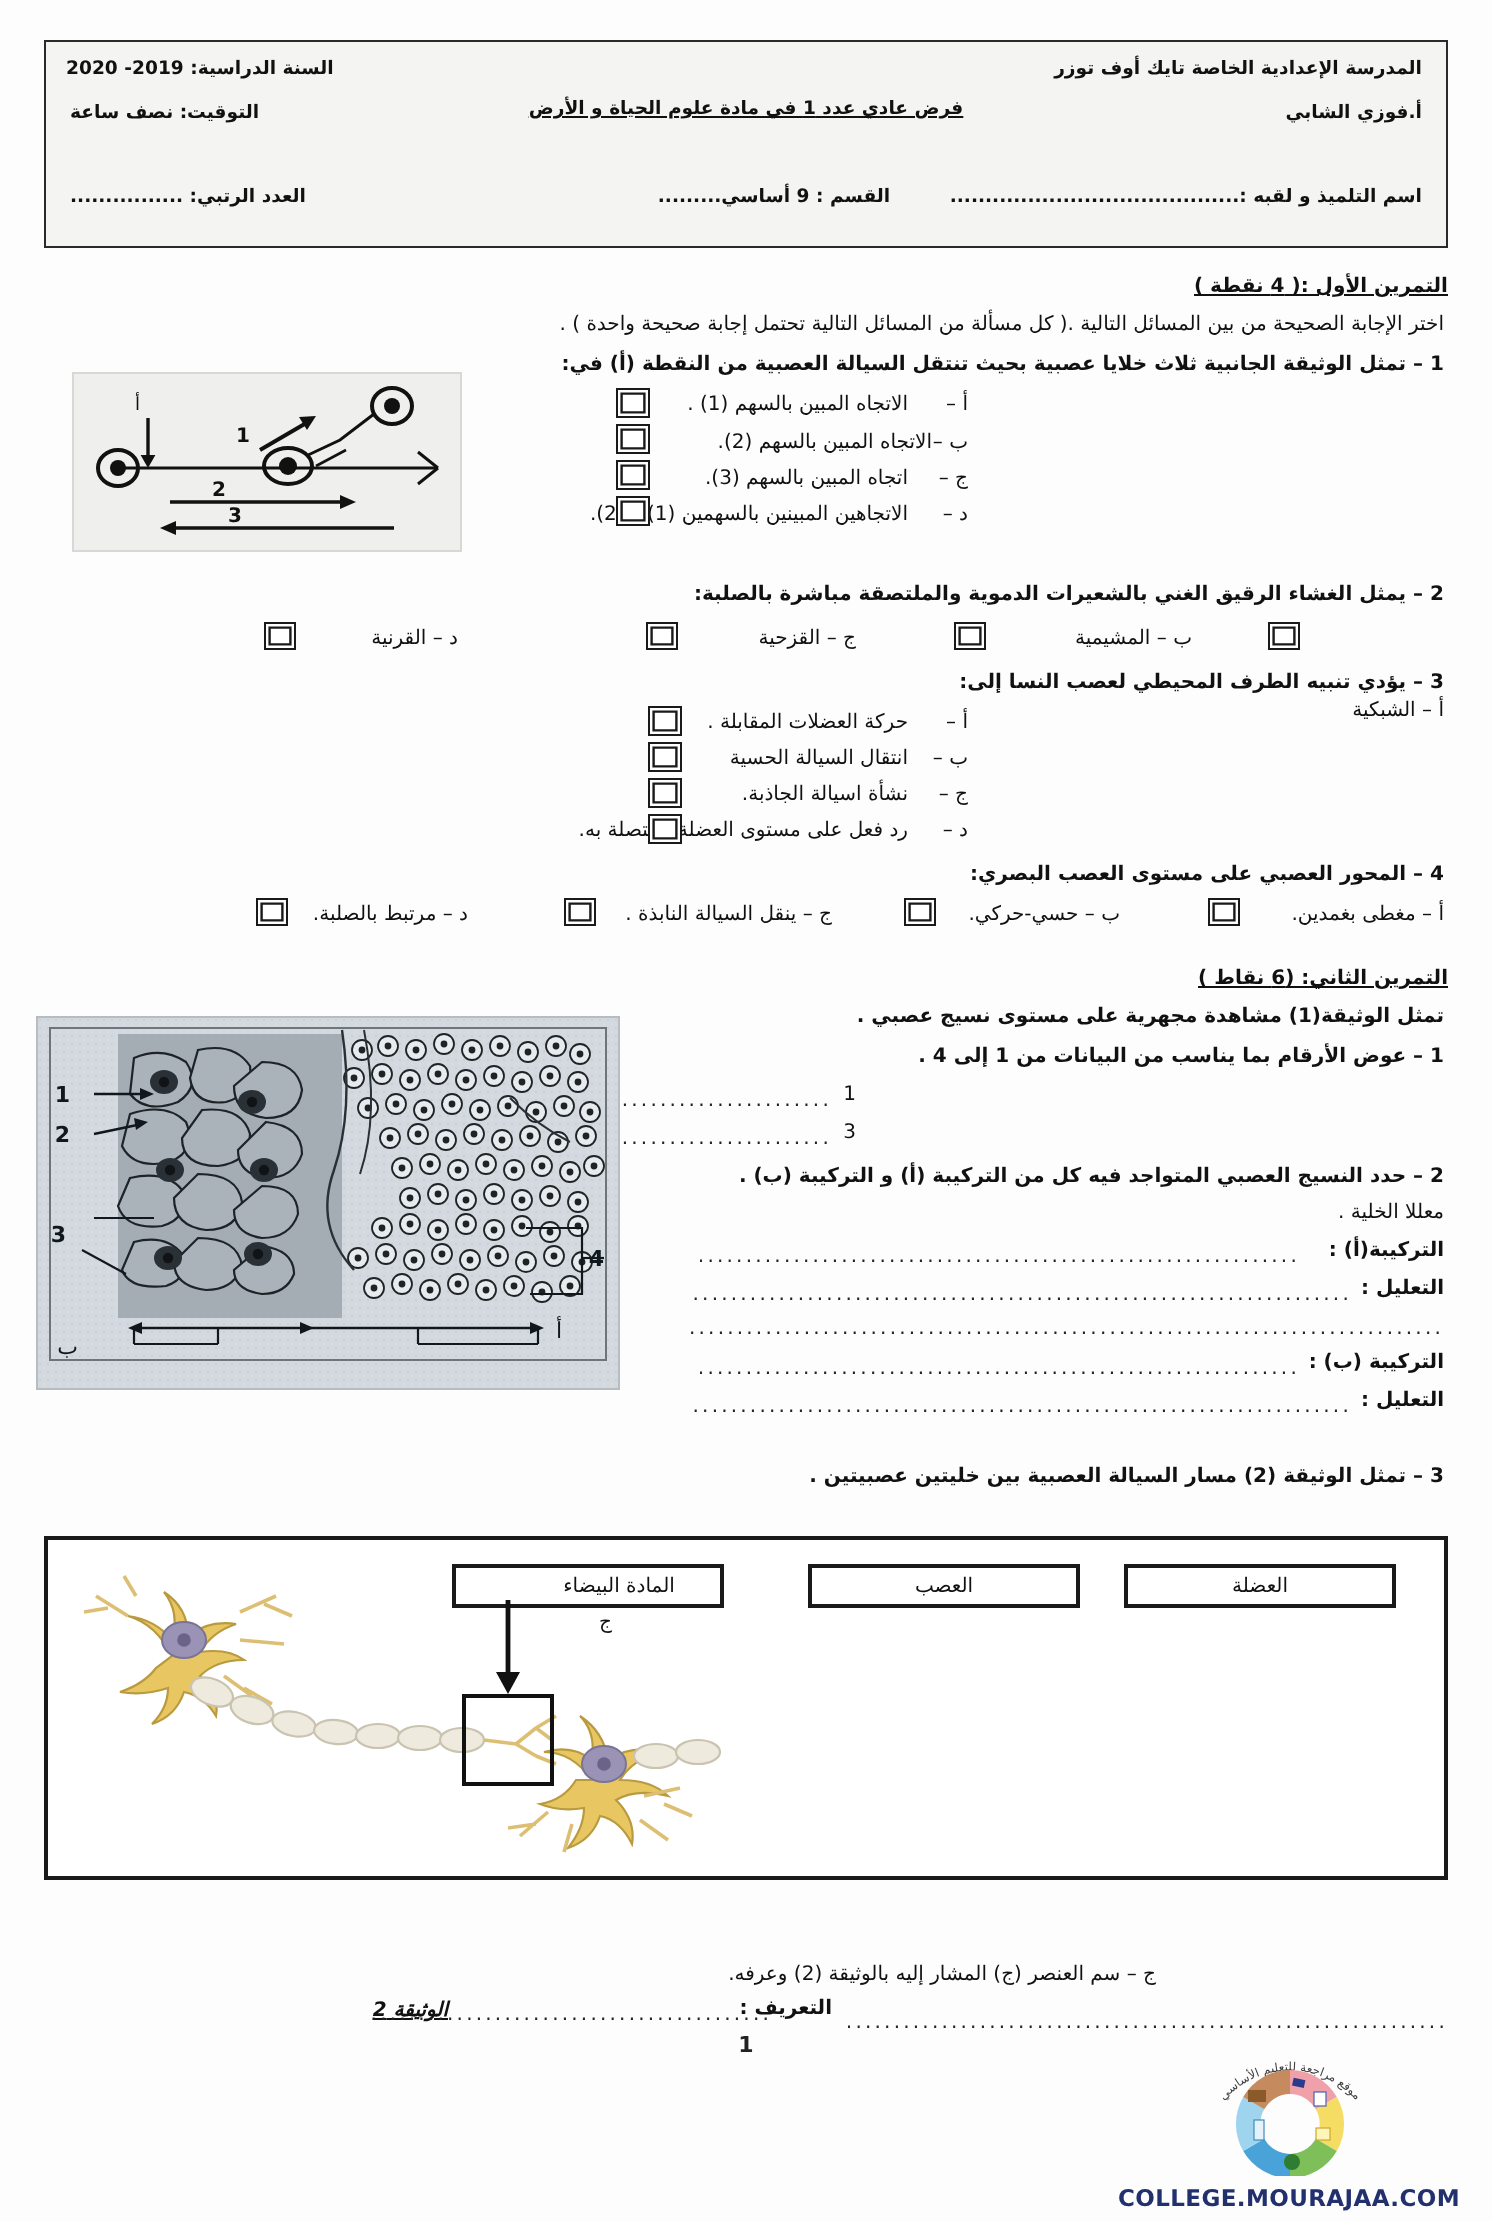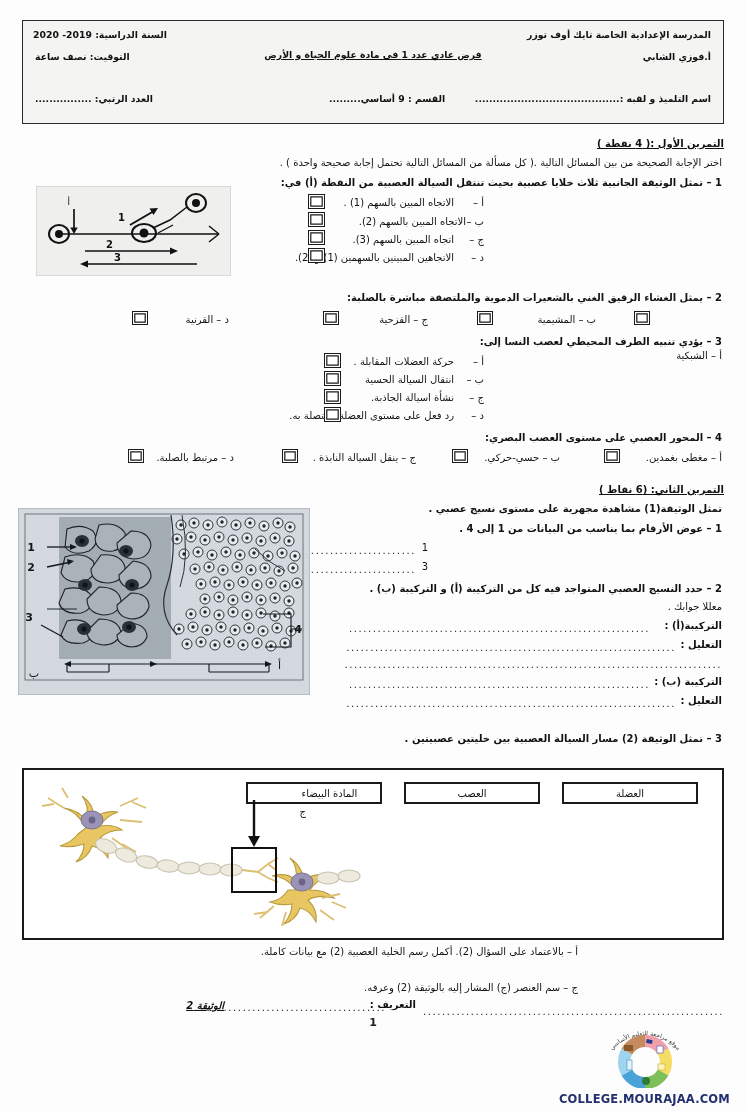--- a/index.html
+++ b/index.html
@@ -245,21 +245,21 @@
   <div class="dots" style="right:330px;top:545px;width:105px;">....................................</div>
   <div class="t f10" style="right:470px;top:542px;">2</div>
   <div class="dots" style="right:482px;top:545px;width:118px;">.........................................</div>
 
   <div class="t f10" style="right:318px;top:561px;">3</div>
   <div class="dots" style="right:330px;top:564px;width:105px;">....................................</div>
   <div class="t f10" style="right:470px;top:561px;">4</div>
   <div class="dots" style="right:482px;top:564px;width:118px;">.........................................</div>
 
   <div class="t tb f10" style="right:24px;top:583px;">2 – حدد النسيج العصبي المتواجد فيه كل من التركيبة (أ) و التركيبة (ب) .</div>
-  <div class="t f10" style="right:24px;top:601px;">معللا جوابك .</div>
+  <div class="t f10" style="right:24px;top:601px;">معللا الخلية .</div>
 
   <div class="t tb f10" style="right:24px;top:620px;">التركيبة(أ) :</div>
   <div class="dots" style="right:96px;top:623px;width:300px;">...............................................................................................</div>
 
   <div class="t tb f10" style="right:24px;top:639px;">التعليل :</div>
   <div class="dots" style="right:70px;top:642px;width:330px;">............................................................................................................</div>
   <div class="dots" style="right:24px;top:659px;width:378px;">............................................................................................................................</div>
 
   <div class="t tb f10" style="right:24px;top:676px;">التركيبة (ب) :</div>
   <div class="dots" style="right:96px;top:679px;width:300px;">...............................................................................................</div>
@@ -499,21 +499,21 @@
 
     
   </div>
 
   <div class="t tb f10" style="right:24px;top:733px;">3 – تمثل الوثيقة (2) مسار السيالة العصبية بين خليتين عصبيتين .</div>
 
   <div class="fig3">
 
     <div class="termbox" style="right:24px;width:136px;">العضلة</div>
     <div class="termbox" style="right:182px;width:136px;">العصب</div>
-    <div class="termbox" style="right:340px;width:136px;padding-left:31px;">المادة البيضاء</div>
+    <div class="termbox" style="right:360px;width:136px;padding-left:31px;">المادة البيضاء</div>
 
     <svg style="position:absolute;left:10px;top:16px;" width="330" height="150" viewBox="0 0 330 150">
 
       <g>
         <path d="M52 42 q-8 -16 -22 -20 q14 2 22 12 q4 -14 -4 -24 q12 8 12 22
                  q10 -8 24 -6 q-12 4 -18 14 q14 -2 22 4 q-14 0 -22 8
                  q10 8 8 20 q-6 -10 -16 -12 q-4 12 -16 16 q8 -8 8 -18
                  q-12 4 -24 2 q12 -4 18 -12 z" fill="#e8c763" stroke="#b99a3e" stroke-width="1.1"></path>
         <ellipse cx="58" cy="34" rx="11" ry="9" fill="#9a93b5" stroke="#7a7496" stroke-width="1"></ellipse>
         <circle cx="58" cy="34" r="3.4" fill="#6b6489"></circle>
@@ -555,21 +555,20 @@
 
       <line x1="220" y1="14" x2="220" y2="56" stroke="#111" stroke-width="2.4"></line>
       <path d="M220 61 L214 50 L226 50 Z" fill="#111"></path>
     </svg>
 
     <div style="position:absolute;right:416px;top:36px;font-size:10px;">ج</div>
   </div>
 
   <div class="t tb tu f10" style="right:522px;top:1000px;font-style:italic;">الوثيقة 2</div>
 
-  <div class="t f10" style="right:168px;top:946px;">أ – بالاعتماد على السؤال (2). أكمل رسم الخلية العصبية (2) مع بيانات كاملة.</div>
   <div class="t f10" style="right:168px;top:982px;">ج – سم العنصر (ج) المشار إليه بالوثيقة (2) وعرفه.</div>
 
   <div class="t tb f10" style="right:330px;top:999px;">التعريف :</div>
   <div class="dots" style="right:360px;top:1002px;width:200px;">..............................................................</div>
   <div class="dots" style="right:22px;top:1006px;width:300px;">.....................................................................................................</div>
 
   <div class="pagenum">1</div>
 
   <div class="logo-wrap">
     <svg width="170" height="62" viewBox="0 0 170 62">

